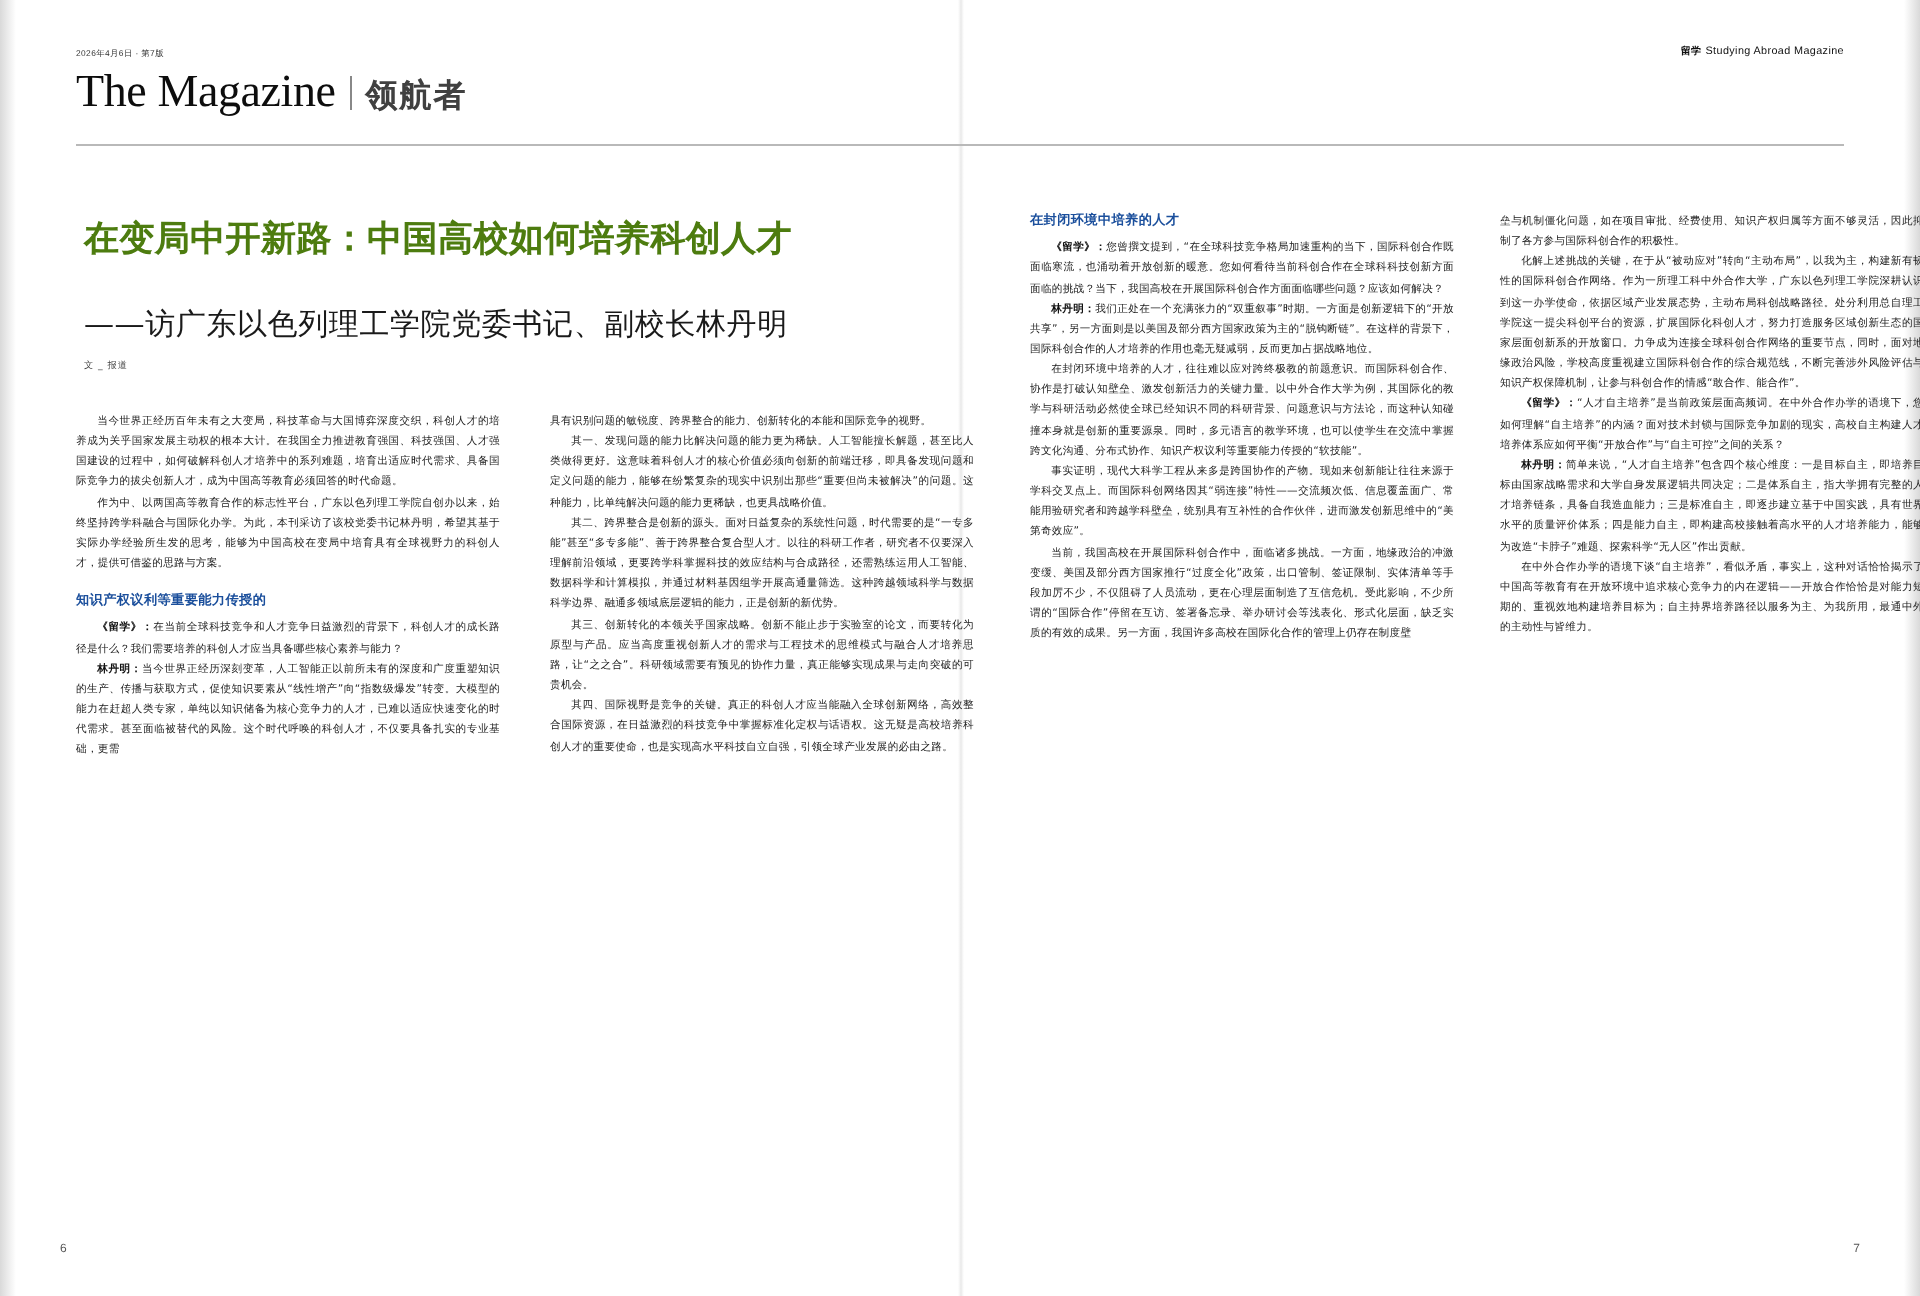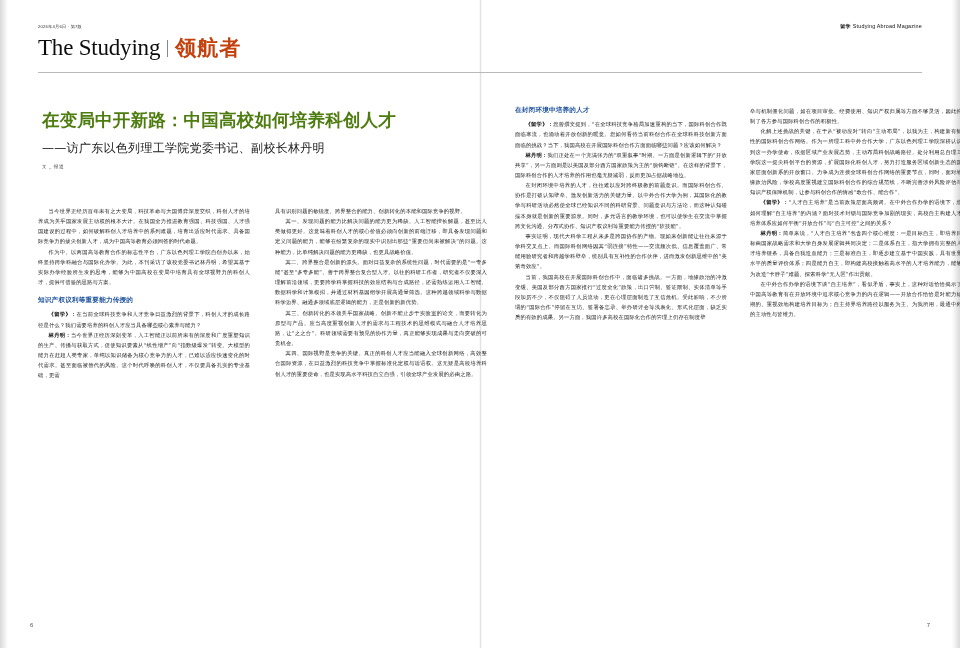--- a/index.html
+++ b/index.html
@@ -94,23 +94,23 @@
   .title-sep {
     display: inline-block;
     width: 1px;
     height: 17px;
     background: #888;
     position: relative;
     top: 2px;
   }
   .nav-title-cn {
     font-family: Liberation Serif, serif;
-    font-size: 21px;
-    font-weight: 700;
-    color: #c2410c;
+    font-size: 16px;
+    font-weight: 700;
+    color: #404040;
     letter-spacing: 1px;
   }
 
   .rule-thick {
     position: absolute;
     left: 38px;
     top: 72px;
     width: 884px;
     height: 1px;
     background: #b9b9b9;
@@ -125,23 +125,23 @@
   }
   .headline {
     font-family: "DejaVu Sans", "Liberation Sans", sans-serif;
     font-size: 17.5px;
     font-weight: 700;
     color: #4d7c0f;
     line-height: 1.25;
     letter-spacing: 0.2px;
   }
   .subheadline {
-    margin-top: 9px;
+    margin-top: 21px;
     font-family: "DejaVu Serif", "Liberation Serif", serif;
-    font-size: 12px;
+    font-size: 15px;
     color: #1a1a1a;
     letter-spacing: 0.3px;
     line-height: 1.3;
   }
   .byline {
     margin-top: 8px;
     font-family: "DejaVu Sans", sans-serif;
     font-size: 4.6px;
     color: #444;
     letter-spacing: 0.5px;
@@ -215,21 +215,21 @@
 
   <div class="masthead">
     <div class="issue-line">
       <span>2026年4月6日 · 第7版</span>
       <span class="issue-right">
         <span class="cn-mark">留学</span>
         <span class="en-mark">Studying Abroad Magazine</span>
       </span>
     </div>
     <div class="title-row">
-      <span class="nav-title">The Studying</span>
+      <span class="nav-title">The Magazine</span>
       <span class="title-sep"></span>
       <span class="nav-title-cn">领航者</span>
     </div>
   </div>
   <div class="rule-thick"></div>
 
   <div class="headline-block">
     <div class="headline">在变局中开新路：中国高校如何培养科创人才</div>
     <div class="subheadline">——访广东以色列理工学院党委书记、副校长林丹明</div>
     <div class="byline">文 _ 报道</div>

